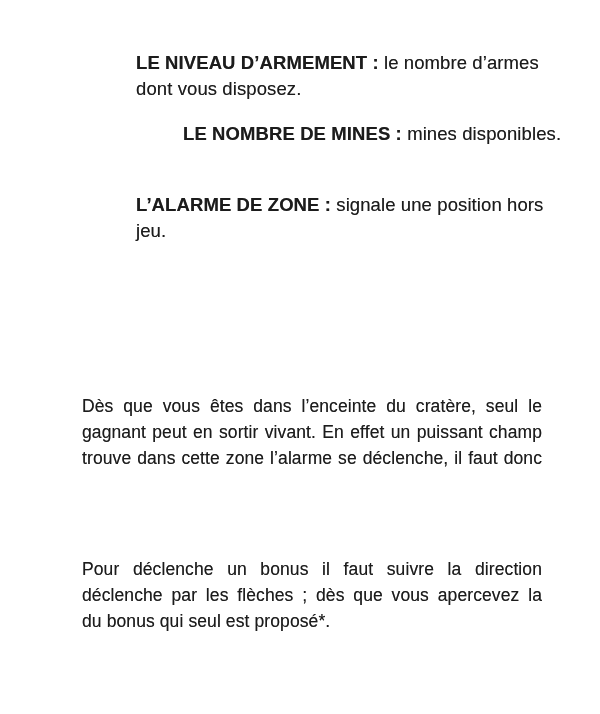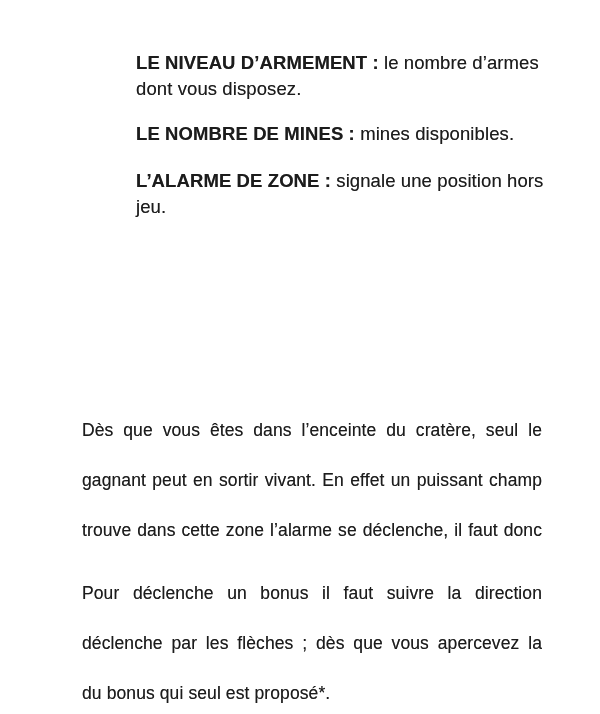--- a/index.html
+++ b/index.html
@@ -16,34 +16,34 @@
   .def{
     position:absolute;
     left:136px;
     width:412px;
     font-size:18.5px;
     line-height:26px;
     letter-spacing:0.1px;
   }
   .def .term{font-weight:700;}
   #def-armement{top:50px;}
-  #def-mines{top:121px;}
-  #def-zone{top:168px;}
+  #def-mines{top:121px;margin-left:47px;}
+  #def-zone{top:192px;}
   
   .para{
     position:absolute;
     left:82px;
     width:460px;
     font-size:17.5px;
     line-height:26px;
     letter-spacing:0.1px;
   }
   #para-crater{top:393px;}
   #para-bonus{top:556px;}
-  .tline{white-space:normal;margin-top:24px;}
+  .tline{white-space:normal;}
   .jl{text-align:justify;text-align-last:justify;}
   .gem{
     display:inline-block;
     width:57px;height:45px;
     vertical-align:middle;
     margin:-12px 1px -12px 1px;
   }
 </style>
 </head>
 <body>

